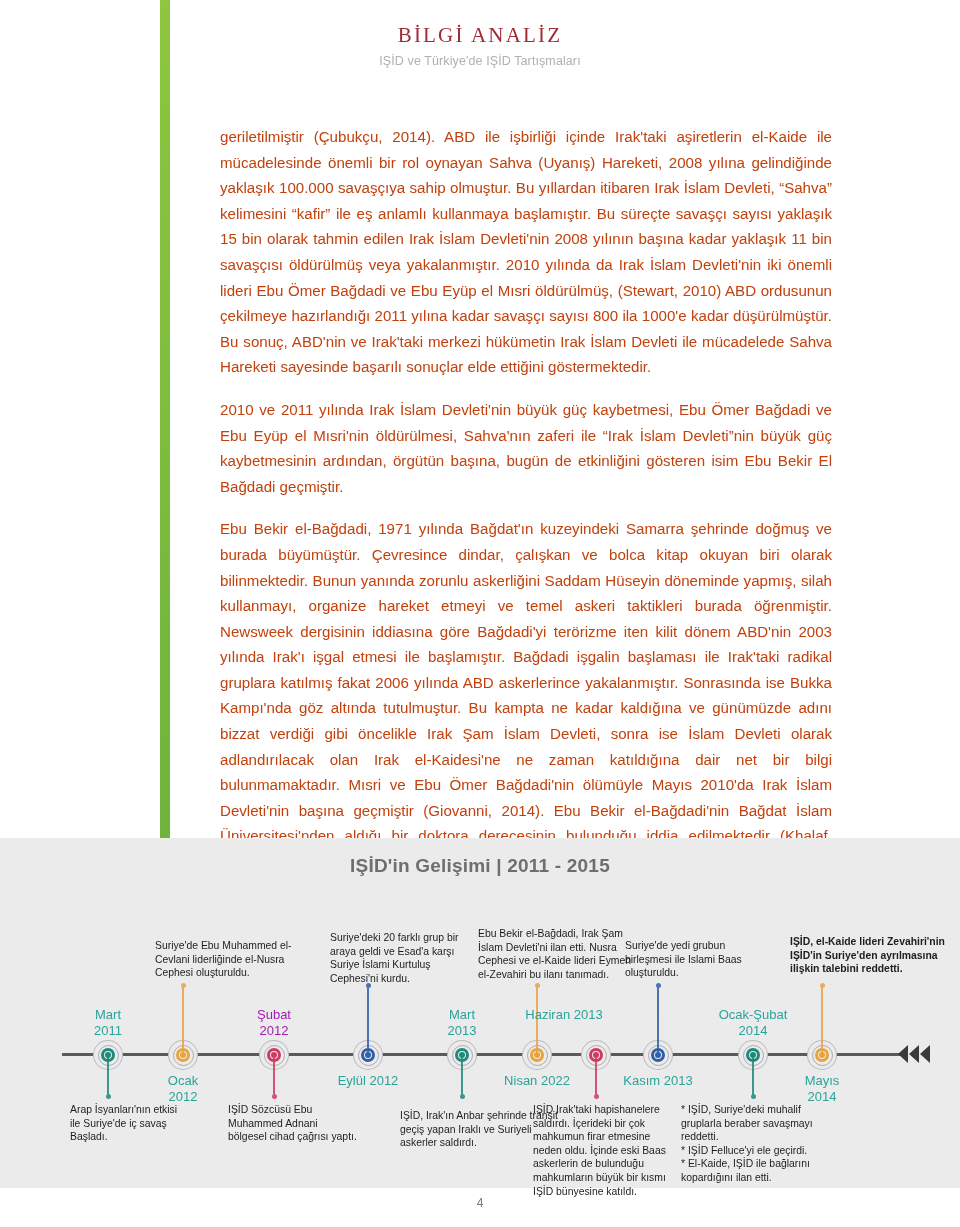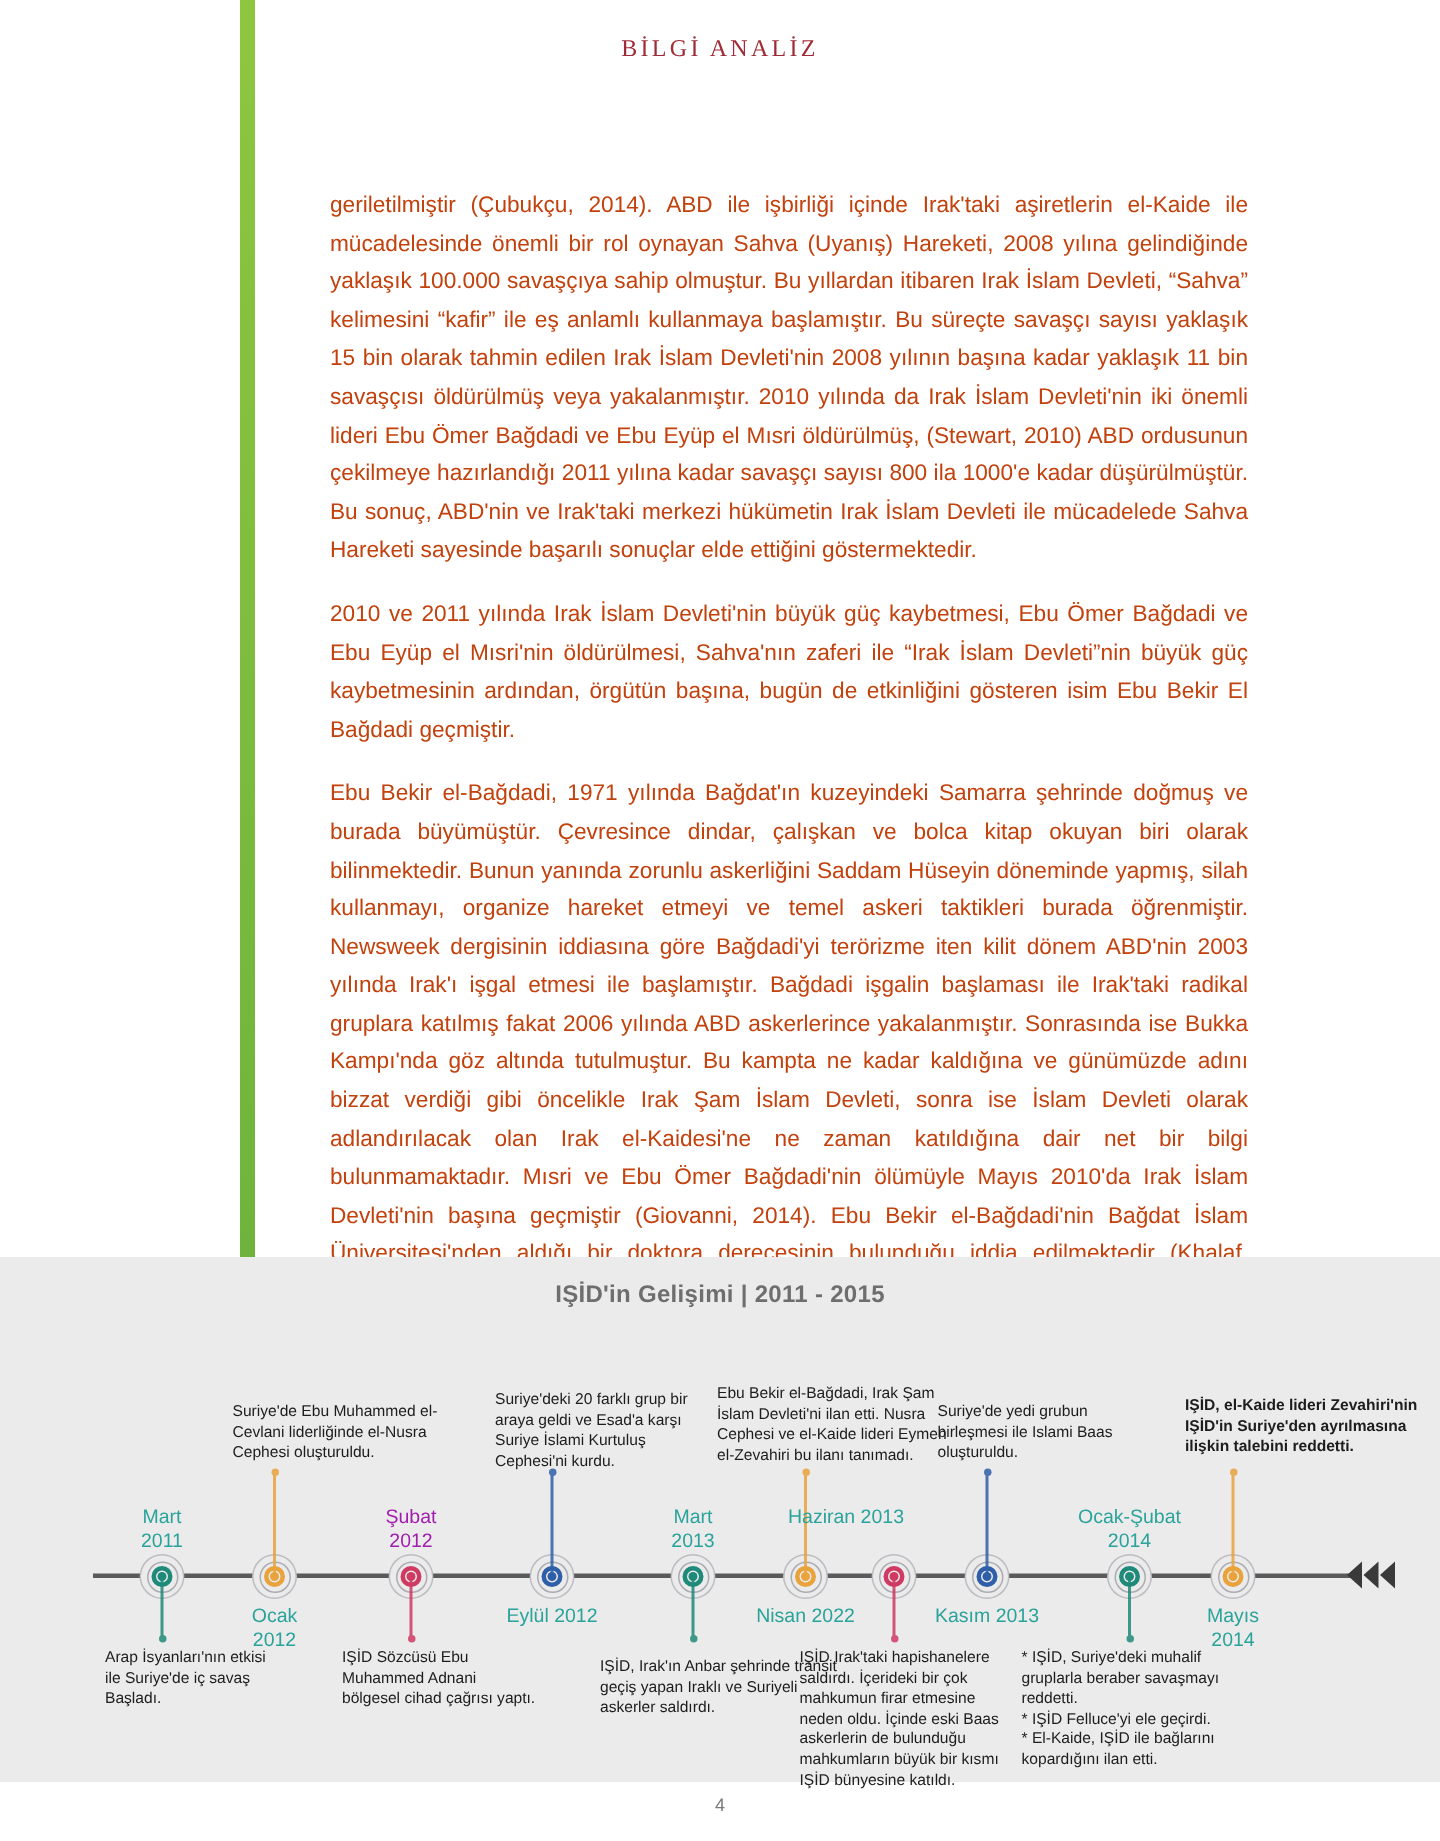--- a/index.html
+++ b/index.html
@@ -14,21 +14,21 @@
   }
 
   
   .page-header {
     width: 960px;
     padding-top: 24px;
     text-align: center;
   }
   .brand-title {
     font-family: "Liberation Serif", serif;
-    font-size: 16px;
+    font-size: 21px;
     letter-spacing: 2.2px;
     color: #9e2b35;
     font-weight: 400;
     line-height: 1.1;
   }
   .brand-subtitle {
     font-size: 12.5px;
     color: #b0b0b0;
     margin-top: 7px;
     letter-spacing: 0.1px;
@@ -66,21 +66,21 @@
   .timeline-panel {
     position: absolute;
     left: 0;
     top: 838px;
     width: 960px;
     height: 350px;
     background: #ebebeb;
   }
   .timeline-title {
     text-align: center;
-    font-size: 16px;
+    font-size: 19px;
     font-weight: bold;
     color: #6e6e6e;
     padding-top: 17px;
     letter-spacing: 0.2px;
   }
 
   .timeline-stage {
     position: relative;
     width: 960px;
     height: 300px;
@@ -193,20 +193,21 @@
     text-align: center;
     font-size: 12px;
     color: #7a7a7a;
   }
 </style>
 </head>
 <body>
 
 <div class="page-header">
   <div class="brand-title">BİLGİ ANALİZ</div>
+  <div class="brand-subtitle">IŞİD ve Türkiye'de IŞİD Tartışmaları</div>
 </div>
 
 <div class="side-bar"></div>
 
 <div class="article">
   <p>geriletilmiştir (Çubukçu, 2014). ABD ile işbirliği içinde Irak'taki aşiretlerin el-Kaide ile mücadelesinde önemli bir rol oynayan Sahva (Uyanış) Hareketi, 2008 yılına gelindiğinde yaklaşık 100.000 savaşçıya sahip olmuştur. Bu yıllardan itibaren Irak İslam Devleti, “Sahva” kelimesini “kafir” ile eş anlamlı kullanmaya başlamıştır. Bu süreçte savaşçı sayısı yaklaşık 15 bin olarak tahmin edilen Irak İslam Devleti'nin 2008 yılının başına kadar yaklaşık 11 bin savaşçısı öldürülmüş veya yakalanmıştır. 2010 yılında da Irak İslam Devleti'nin iki önemli lideri Ebu Ömer Bağdadi ve Ebu Eyüp el Mısri öldürülmüş, (Stewart, 2010) ABD ordusunun çekilmeye hazırlandığı 2011 yılına kadar savaşçı sayısı 800 ila 1000'e kadar düşürülmüştür. Bu sonuç, ABD'nin ve Irak'taki merkezi hükümetin Irak İslam Devleti ile mücadelede Sahva Hareketi sayesinde başarılı sonuçlar elde ettiğini göstermektedir.</p>
   <p>2010 ve 2011 yılında Irak İslam Devleti'nin büyük güç kaybetmesi, Ebu Ömer Bağdadi ve Ebu Eyüp el Mısri'nin öldürülmesi, Sahva'nın zaferi ile “Irak İslam Devleti”nin büyük güç kaybetmesinin ardından, örgütün başına, bugün de etkinliğini gösteren isim Ebu Bekir El Bağdadi geçmiştir.</p>
   <p>Ebu Bekir el-Bağdadi, 1971 yılında Bağdat'ın kuzeyindeki Samarra şehrinde doğmuş ve burada büyümüştür. Çevresince dindar, çalışkan ve bolca kitap okuyan biri olarak bilinmektedir. Bunun yanında zorunlu askerliğini Saddam Hüseyin döneminde yapmış, silah kullanmayı, organize hareket etmeyi ve temel askeri taktikleri burada öğrenmiştir. Newsweek dergisinin iddiasına göre Bağdadi'yi terörizme iten kilit dönem ABD'nin 2003 yılında Irak'ı işgal etmesi ile başlamıştır. Bağdadi işgalin başlaması ile Irak'taki radikal gruplara katılmış fakat 2006 yılında ABD askerlerince yakalanmıştır. Sonrasında ise Bukka Kampı'nda göz altında tutulmuştur. Bu kampta ne kadar kaldığına ve günümüzde adını bizzat verdiği gibi öncelikle Irak Şam İslam Devleti, sonra ise İslam Devleti olarak adlandırılacak olan Irak el-Kaidesi'ne ne zaman katıldığına dair net bir bilgi bulunmamaktadır. Mısri ve Ebu Ömer Bağdadi'nin ölümüyle Mayıs 2010'da Irak İslam Devleti'nin başına geçmiştir (Giovanni, 2014). Ebu Bekir el-Bağdadi'nin Bağdat İslam Üniversitesi'nden aldığı bir doktora derecesinin bulunduğu iddia edilmektedir (Khalaf, 2014).</p>
 </div>
 

